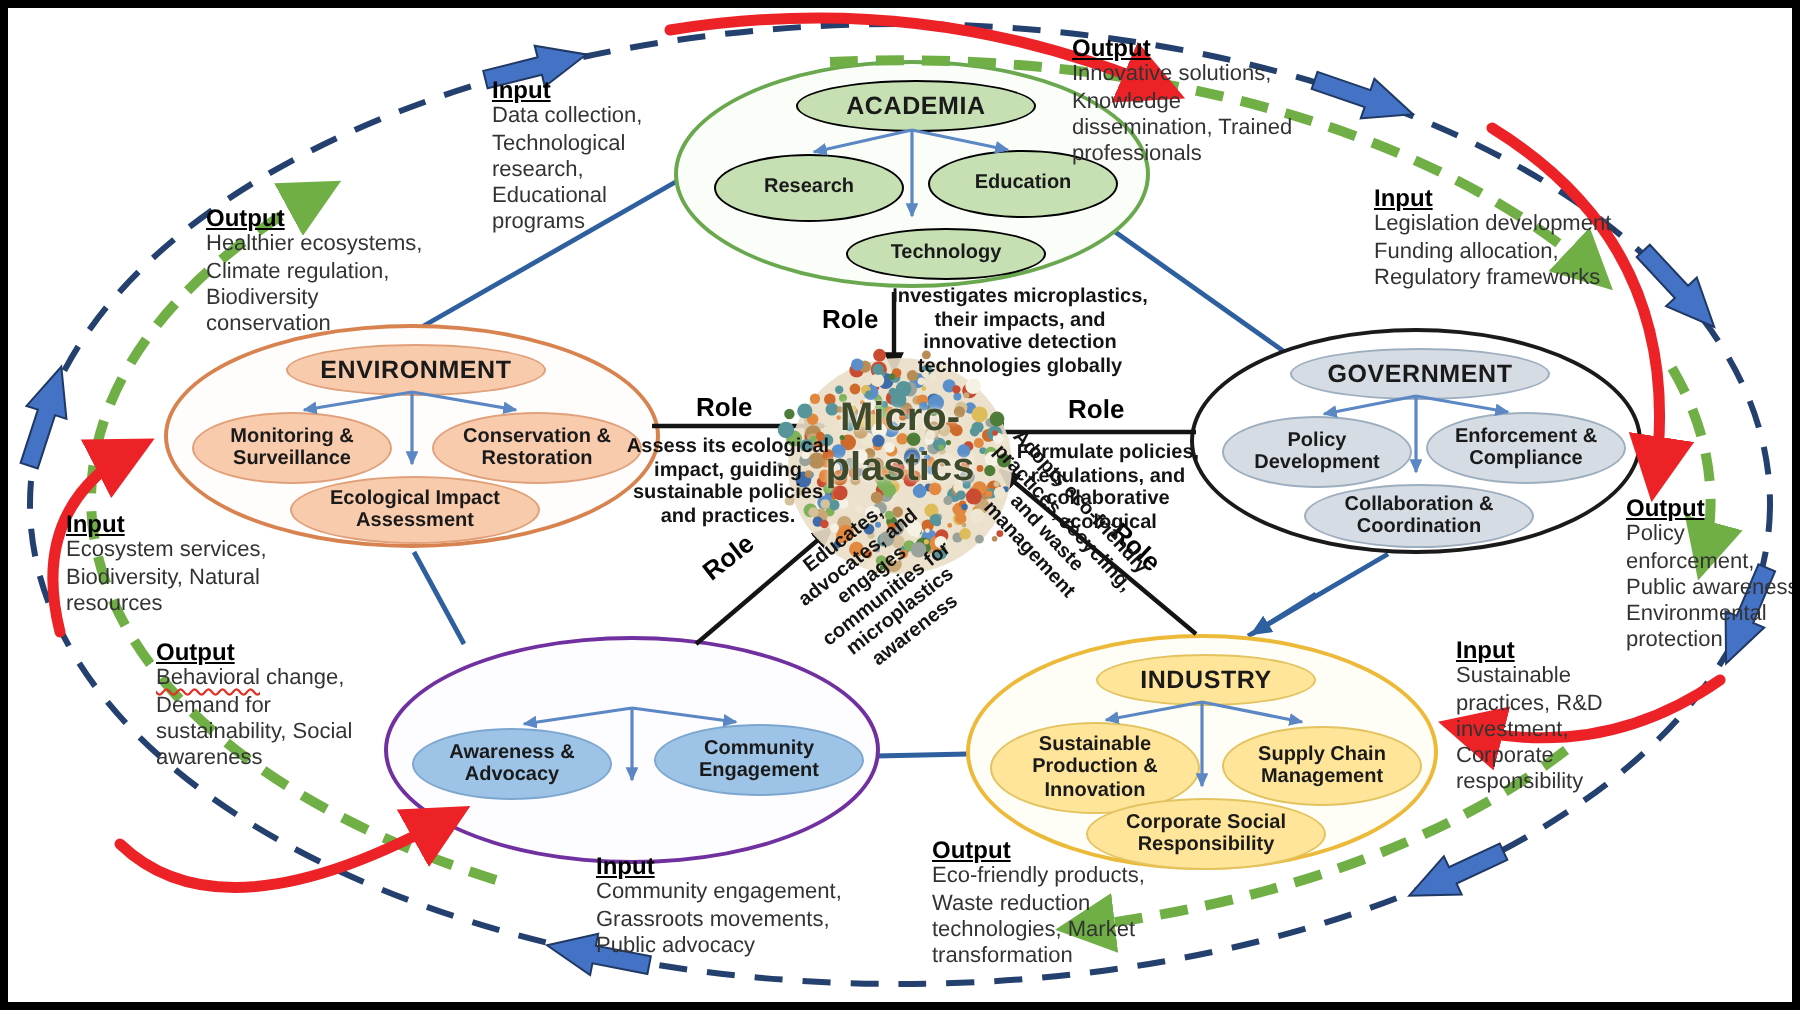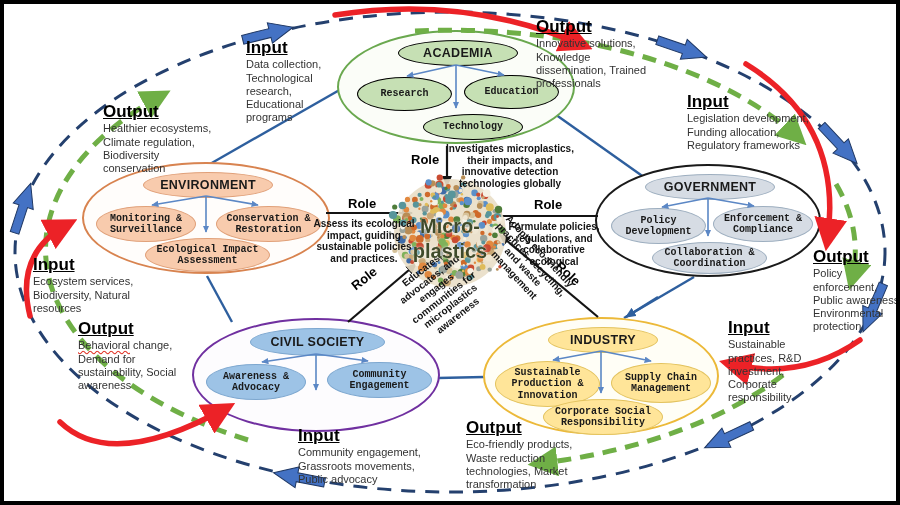--- a/index.html
+++ b/index.html
@@ -7,45 +7,45 @@
   .frame { position:absolute; left:0; top:0; right:0; bottom:0; border:4px solid #000; pointer-events:none; z-index:60; }
   svg.layer { position:absolute; left:0; top:0; z-index:1; }
   svg.overlay { z-index:3; pointer-events:none; }
 
   
   .grp { position:absolute; border-radius:50%; z-index:2; box-sizing:border-box; }
   .grp .ttl { position:absolute; border-radius:50%; display:flex; align-items:center; justify-content:center;
               font-weight:bold; font-size:12.5px; color:#1a1a1a; letter-spacing:.3px; box-sizing:border-box; }
   .grp .sub { position:absolute; border-radius:50%; display:flex; align-items:center; justify-content:center;
               text-align:center; font-weight:bold; font-size:10px; line-height:1.12; color:#1a1a1a;
-              padding:2px 4px; box-sizing:border-box;font-family:Liberation Mono, monospace; }
+              padding:2px 4px; box-sizing:border-box; }
   .g-aca { border:2.5px solid #6aa84f; background:#fbfdf8; }
   .g-aca .ttl, .g-aca .sub { background:#c6e0b4; border:1px solid #000000; }
   .g-env { border:2.5px solid #d8834f; background:#fffdfb; }
   .g-env .ttl, .g-env .sub { background:#f8cbad; border:1px solid #e0a079; }
   .g-gov { border:2.5px solid #1a1a1a; background:#ffffff; }
   .g-gov .ttl, .g-gov .sub { background:#d6dce4; border:1px solid #9daebf; }
   .g-civ { border:2.5px solid #7030a0; background:#fdfcfe; }
   .g-civ .ttl, .g-civ .sub { background:#9dc3e6; border:1px solid #7da7cf; }
   .g-ind { border:2.5px solid #ecb939; background:#fffef6; }
   .g-ind .ttl, .g-ind .sub { background:#ffe599; border:1px solid #e3c35f; }
 
   
   .io { position:absolute; font-size:11px; line-height:1.2; color:#333; z-index:4; }
-  .io .hdr { font-weight:bold; text-decoration:underline; color:#000; font-size:17px; }
+  .io .hdr { font-weight:bold; text-decoration:underline; color:#000; font-size:12px; }
   .io .ln, .io [data-bind-lines] .ln { white-space:nowrap; }
   .misspell { text-decoration:underline; text-decoration-style:wavy; text-decoration-color:#e03124; }
 
   
   .role-lbl { position:absolute; font-weight:bold; font-size:13px; color:#000; z-index:4; }
   .role-desc { position:absolute; font-weight:bold; font-size:10px; line-height:1.16; color:#141414;
                text-align:center; z-index:4; }
   .role-desc .ln { white-space:nowrap; }
 
-  .center-lbl { position:absolute; left:402px; top:214px; width:96px; text-align:center; font-weight:bold;
+  .center-lbl { position:absolute; left:402px; top:197px; width:96px; text-align:center; font-weight:bold;
                 font-size:20px; line-height:1.25; color:#3f4a2a; z-index:5;
                 text-shadow:0 0 3px rgba(255,255,255,.65), 0 0 1px rgba(255,255,255,.85); }
 </style>
 </head>
 <body>
 
 <div class="canvas">
 
   <svg class="layer" width="900" height="505" viewBox="0 0 900 505">
     <ellipse cx="450" cy="252" rx="435" ry="240" fill="none" stroke="#24406e" stroke-width="3" stroke-dasharray="14 10"></ellipse>
@@ -73,21 +73,20 @@
   </div>
 
   <div class="grp g-gov" style="left:595px; top:164px; width:226px; height:113px;">
     <div class="ttl" style="left:48px; top:8px; width:130px; height:26px;" data-bind="groups.2.name">GOVERNMENT</div>
     <div class="sub" style="left:14px; top:42px; width:95px; height:36px;" data-bind="groups.2.subs.0">Policy Development</div>
     <div class="sub" style="left:116px; top:40px; width:100px; height:36px;" data-bind="groups.2.subs.1">Enforcement &amp; Compliance</div>
     <div class="sub" style="left:55px; top:76px; width:115px; height:32px;" data-bind="groups.2.subs.2">Collaboration &amp; Coordination</div>
   </div>
 
   <div class="grp g-civ" style="left:192px; top:318px; width:248px; height:114px;">
-    <div class="ttl" style="left:56px; top:8px; width:135px; height:28px;" data-bind="groups.3.name">CIVIL SOCIETY</div>
     <div class="sub" style="left:12px; top:44px; width:100px; height:36px;" data-bind="groups.3.subs.0">Awareness &amp; Advocacy</div>
     <div class="sub" style="left:133px; top:42px; width:105px; height:36px;" data-bind="groups.3.subs.1">Community Engagement</div>
   </div>
 
   <div class="grp g-ind" style="left:483px; top:317px; width:236px; height:118px;">
     <div class="ttl" style="left:63px; top:8px; width:110px; height:26px;" data-bind="groups.4.name">INDUSTRY</div>
     <div class="sub" style="left:10px; top:42px; width:105px; height:46px;" data-bind="groups.4.subs.0">Sustainable Production &amp; Innovation</div>
     <div class="sub" style="left:126px; top:44px; width:100px; height:40px;" data-bind="groups.4.subs.1">Supply Chain Management</div>
     <div class="sub" style="left:58px; top:80px; width:120px; height:36px;" data-bind="groups.4.subs.2">Corporate Social Responsibility</div>
   </div>

